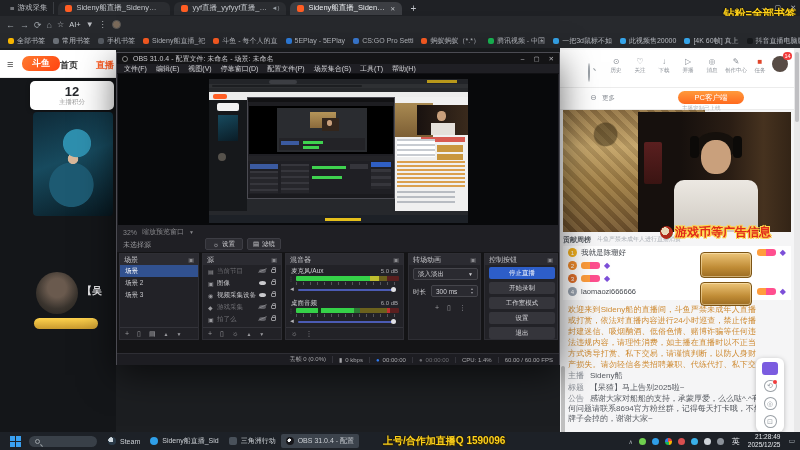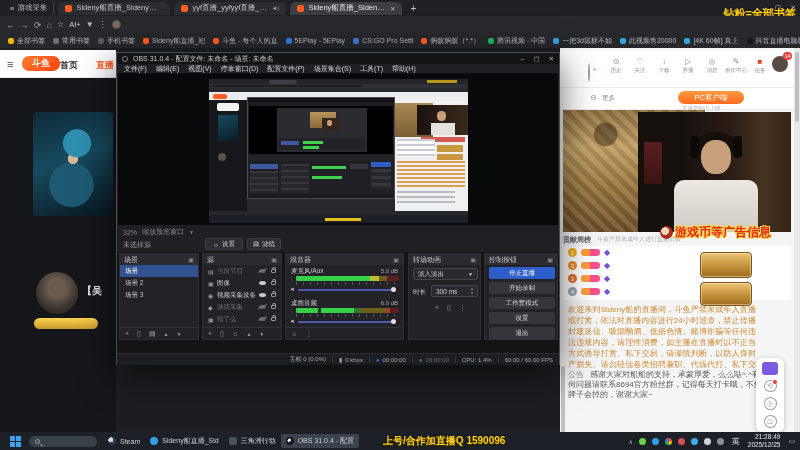--- a/index.html
+++ b/index.html
@@ -200,20 +200,24 @@
 
   <div class="d" style="left:0;top:48px;width:800px;height:384px;background:#1c1e21"></div>
 
   <div class="d whiteband" style="left:0;top:50px;width:116px;height:28px">
     <span class="d" style="left:7px;top:8px;font-size:11px;color:#444">≡</span>
     <div class="d dylogo" style="left:22px;top:6px;width:38px;height:15px">斗鱼</div>
     <span class="d navtxt" style="left:60px;top:9px">首页</span>
     <span class="d navtxt hot" style="left:96px;top:9px">直播</span>
   </div>
   <div class="d" style="left:0;top:78px;width:116px;height:354px;background:#141619"></div>
+  <div class="d scard" style="left:30px;top:81px;width:84px;height:29px">
+    <div style="font-size:13px;font-weight:bold;color:#25282c;line-height:13px">12</div>
+    <div style="font-size:6.5px;color:#999">主播积分</div>
+  </div>
   <div class="d" style="left:33px;top:112px;width:80px;height:104px;border-radius:4px;background:
       radial-gradient(circle at 55% 30%,#2e8fae 0 16%,transparent 17%),
       radial-gradient(circle at 50% 45%,#d8b89a 0 7%,transparent 8%),
       radial-gradient(circle at 48% 70%,#1d5a72 0 26%,transparent 27%),
       linear-gradient(160deg,#0e2a38,#174a5e 45%,#081820)"></div>
   <div class="d" style="left:36px;top:272px;width:42px;height:42px;border-radius:50%;background:radial-gradient(circle at 50% 38%,#6a5a4e 0 28%,#3a342e 62%,#221f1b)"></div>
   <div class="d" style="left:82px;top:284px;font-size:10px;font-weight:bold;color:#e8e8ea">【吴</div>
   <div class="d" style="left:34px;top:318px;width:64px;height:11px;border-radius:6px;background:linear-gradient(180deg,#ffd34e,#c99a2e)"></div>
 
   <div class="d" style="left:560px;top:48px;width:234px;height:384px;background:#f5f5f6;overflow:hidden">
@@ -273,50 +277,54 @@
     </div>
 
     <div class="d" style="left:3px;top:186px;width:228px;height:11px;display:flex;align-items:center;gap:6px">
       <span style="font-size:7px;color:#555a60;font-weight:bold">贡献周榜</span>
       <span style="font-size:6px;color:#a8adb4;white-space:nowrap;overflow:hidden">斗鱼严禁未成年人进行直播消费</span>
     </div>
 
     <div class="d" style="left:3px;top:198px;width:228px;height:54px;background:#fff">
       <div class="rankrow">
         <span class="rdot" style="background:#f2b01e">1</span>
+        <span class="rname">我就是陈珊好</span>
         <span class="fpill"></span>
           <span class="gem">◆</span>
       </div>
       <div class="rankrow">
         <span class="rdot" style="background:#ef8b2c">2</span>
         <span class="fpill"></span>
           <span class="gem">◆</span>
       </div>
       <div class="rankrow">
         <span class="rdot" style="background:#e0702a">3</span>
         <span class="fpill"></span>
           <span class="gem">◆</span>
       </div>
       <div class="rankrow">
         <span class="rdot" style="background:#9aa4b0">4</span>
+        <span class="rname">laomaozi666666</span>
         <span class="fpill"></span>
           <span class="gem">◆</span>
       </div>
     </div>
 
     <div class="d" style="left:100px;top:176px;display:flex;align-items:center;gap:2px;z-index:3">
       <span style="width:13px;height:13px;border-radius:50%;background:radial-gradient(circle at 40% 40%,#e8d8b8 0 35%,#b02a1a 36% 70%,#3a7a2a 71%)"></span>
       <span class="slogo">游戏币等广告信息</span>
     </div>
     <div class="d goldbtn" style="left:140px;top:204px;width:52px;height:26px;z-index:3"></div>
     <div class="d goldbtn" style="left:140px;top:234px;width:52px;height:24px;z-index:3"></div>
 
     <div class="d annc" style="left:8px;top:256px;width:188px;height:64px;overflow:hidden">欢迎来到Sideny船的直播间，斗鱼严禁未成年人直播或打赏，依法对直播内容进行24小时巡查，禁止传播封建迷信、吸烟酗酒、低俗色情、赌博诈骗等任何违法违规内容，请理性消费，如主播在直播时以不正当方式诱导打赏、私下交易，请谨慎判断，以防人身财产损失。请勿轻信各类招聘兼职、代练代打、私下交易、购买礼包码、游戏币等广告信息，谨防网络诈骗。</div>
 
     <div class="d" style="left:8px;top:322px;width:200px">
+      <div class="infoline"><b>主播</b><span>Sideny船</span></div>
+      <div class="infoline"><b>标题</b><span>【呆猹】马上告别2025啦~</span></div>
       <div class="infoline" style="line-height:10px"><b>公告</b><span>感谢大家对船船的支持，承蒙厚爱，么么哒^.^有任何问题请联系8694官方粉丝群，记得每天打卡哦，不然牌子会掉的，谢谢大家~</span></div>
     </div>
 
     <div class="d fwidget" style="left:196px;top:310px;width:28px;height:74px;z-index:3">
       <span style="width:16px;height:13px;border-radius:3px;background:#7b5ce0"></span>
       <span class="fcirc">⟲<i style="position:absolute;right:-1px;top:-1px;width:4px;height:4px;border-radius:50%;background:#f23c3c"></i></span>
       <span class="fcirc">◎</span>
       <span class="fcirc">⊡</span>
     </div>
 

